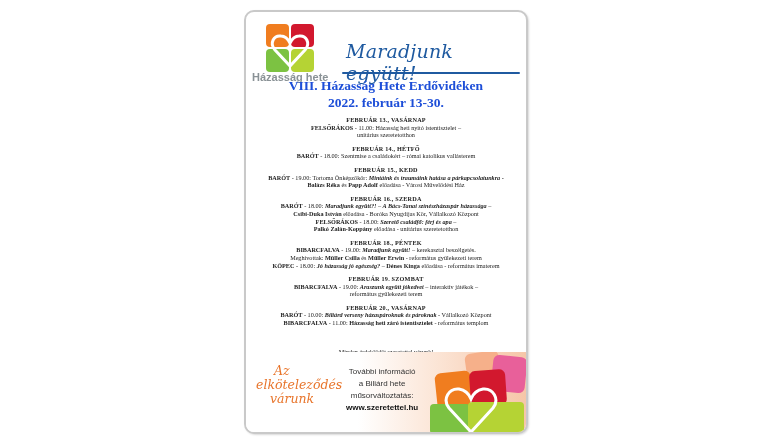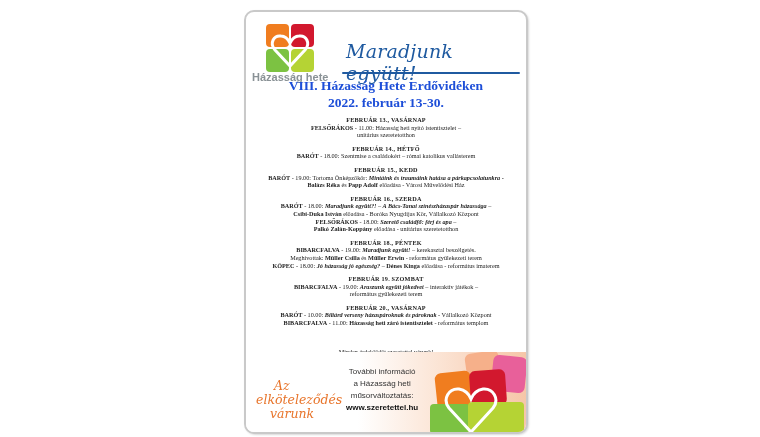--- a/index.html
+++ b/index.html
@@ -12,21 +12,21 @@
   .title { position:absolute; left:0; width:100%; text-align:center; font-weight:bold; color:#1d4ed8; }
   .t1 { top:66px; font-size:13.5px; }
   .t2 { top:83px; font-size:13.5px; }
   .program { position:absolute; top:104px; left:0; width:100%; text-align:center; font-size:6.2px; line-height:7.6px; color:#222; }
   .day { margin-bottom:6px; }
   .day-title { font-weight:bold; letter-spacing:0.2px; }
   .b { font-weight:bold; }
   .bi { font-weight:bold; font-style:italic; }
   .closing { position:absolute; top:336px; width:100%; text-align:center; font-size:6.2px; line-height:8px; color:#222; }
   .footer { position:absolute; left:0; bottom:0; width:100%; height:80px; background:linear-gradient(90deg,#ffffff 0%, #ffffff 40%, #fbe3d3 70%, #f6c6a8 100%); }
-  .ae { position:absolute; left:10px; top:12px; font-family:"DejaVu Serif", serif; font-style:italic; color:#e8742a; font-size:12.5px; line-height:14px;margin-top:15px; }
+  .ae { position:absolute; left:10px; top:12px; font-family:"DejaVu Serif", serif; font-style:italic; color:#e8742a; font-size:12.5px; line-height:14px; }
   .ae1 { padding-left:18px; }
   .ae3 { padding-left:14px; }
   .info { position:absolute; left:100px; top:14px; font-family:"Liberation Sans", sans-serif; font-size:8px; line-height:12px; color:#333;text-align:center; }
   .info .url { font-weight:bold; color:#111; }
   .hearts { position:absolute; right:0; bottom:0; width:110px; height:80px; }
 </style>
 </head>
 <body>
 
 <div class="card">
@@ -90,21 +90,21 @@
   </div>
 
   <div class="footer">
     <div class="ae">
       <div class="ae1">Az</div>
       <div>elköteleződés</div>
       <div class="ae3">várunk</div>
     </div>
     <div class="info">
       <div>További információ</div>
-      <div>a Házasság heti</div>
+      <div>a Biliárd hete</div>
       <div>műsorváltoztatás:</div>
       <div class="url">www.szeretettel.hu</div>
     </div>
     <svg class="hearts" viewBox="0 0 110 80">
       <rect x="50" y="0" width="34" height="30" rx="6" fill="#f6b08a" transform="rotate(-8 67 15)"></rect>
       <rect x="76" y="4" width="34" height="36" rx="6" fill="#e8609a" transform="rotate(6 93 22)"></rect>
       <rect x="20" y="20" width="36" height="36" rx="6" fill="#f07d1f" transform="rotate(-6 38 38)"></rect>
       <rect x="54" y="18" width="36" height="36" rx="6" fill="#d2182e" transform="rotate(-4 72 36)"></rect>
       <rect x="14" y="52" width="40" height="30" rx="4" fill="#7cc242"></rect>
       <rect x="52" y="50" width="56" height="32" rx="4" fill="#b5d334"></rect>

